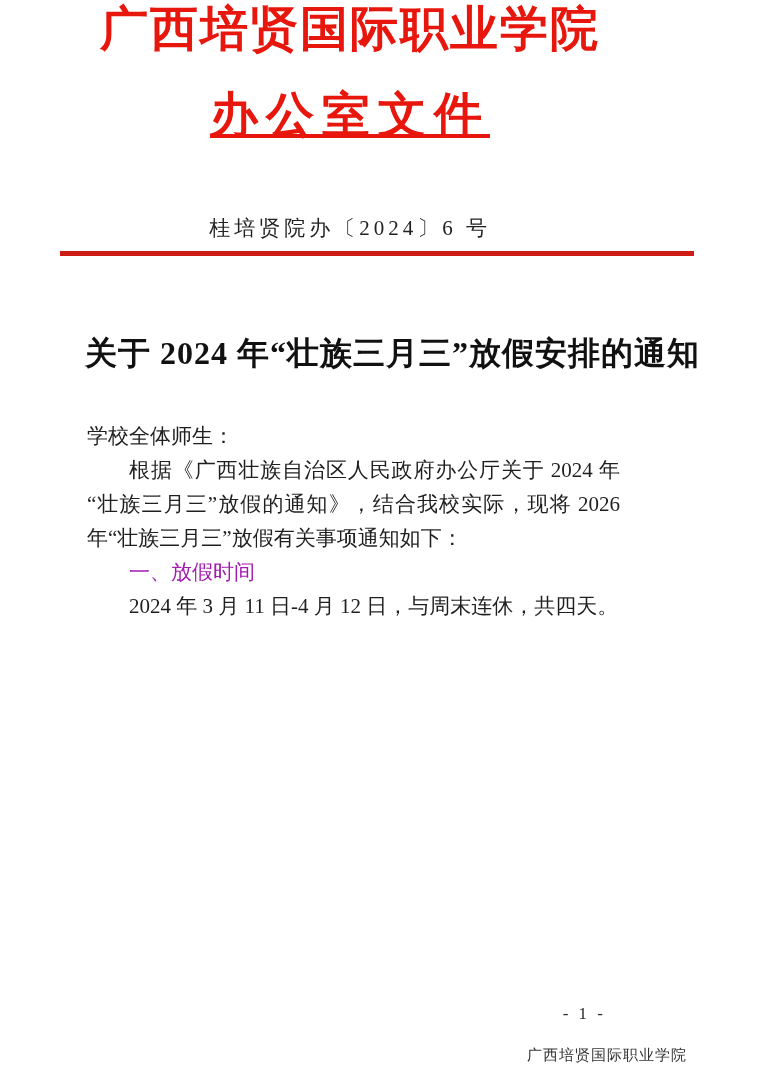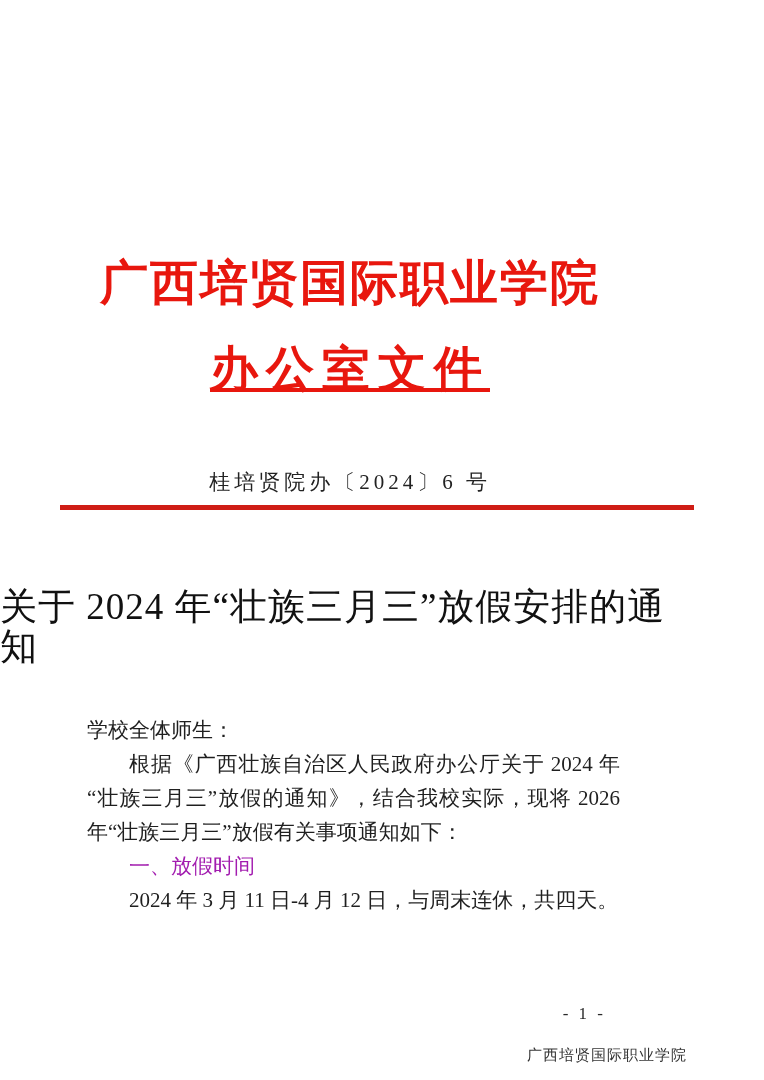--- a/index.html
+++ b/index.html
@@ -9,21 +9,20 @@
   }
   * { margin: 0; padding: 0; box-sizing: border-box; }
   html, body { background: #ffffff; }
   body { width: 764px; height: 1080px; overflow: hidden; }
 
   .page {
     position: relative;
     width: 700px;
     height: 1080px;
     background: #ffffff;
-    padding-top: 254px;
     font-family: "Liberation Serif", "DejaVu Serif", serif;
     color: var(--ink);
   }
 
   .org-title {
     text-align: center;
     color: var(--title-red);
     font-weight: bold;
   }
   .org-line1 {
@@ -50,24 +49,24 @@
 
   .red-rule {
     margin: 11px auto 0 60px;
     width: 634px;
     height: 5px;
     background: var(--rule-red);
   }
 
   .notice-title {
     margin-top: 77px;
-    text-align: left;
-    font-size: 37px;
+    text-align: right;
+    font-size: 32px;
     line-height: 40px;
-    font-weight: normal;
+    font-weight: bold;
     letter-spacing: 1px;
     color: #111111;
   }
 
   .doc-body {
     margin: 46px 80px 0 87px;
     font-size: 21px;
     line-height: 34px;
     text-align: justify;
     color: var(--ink);

